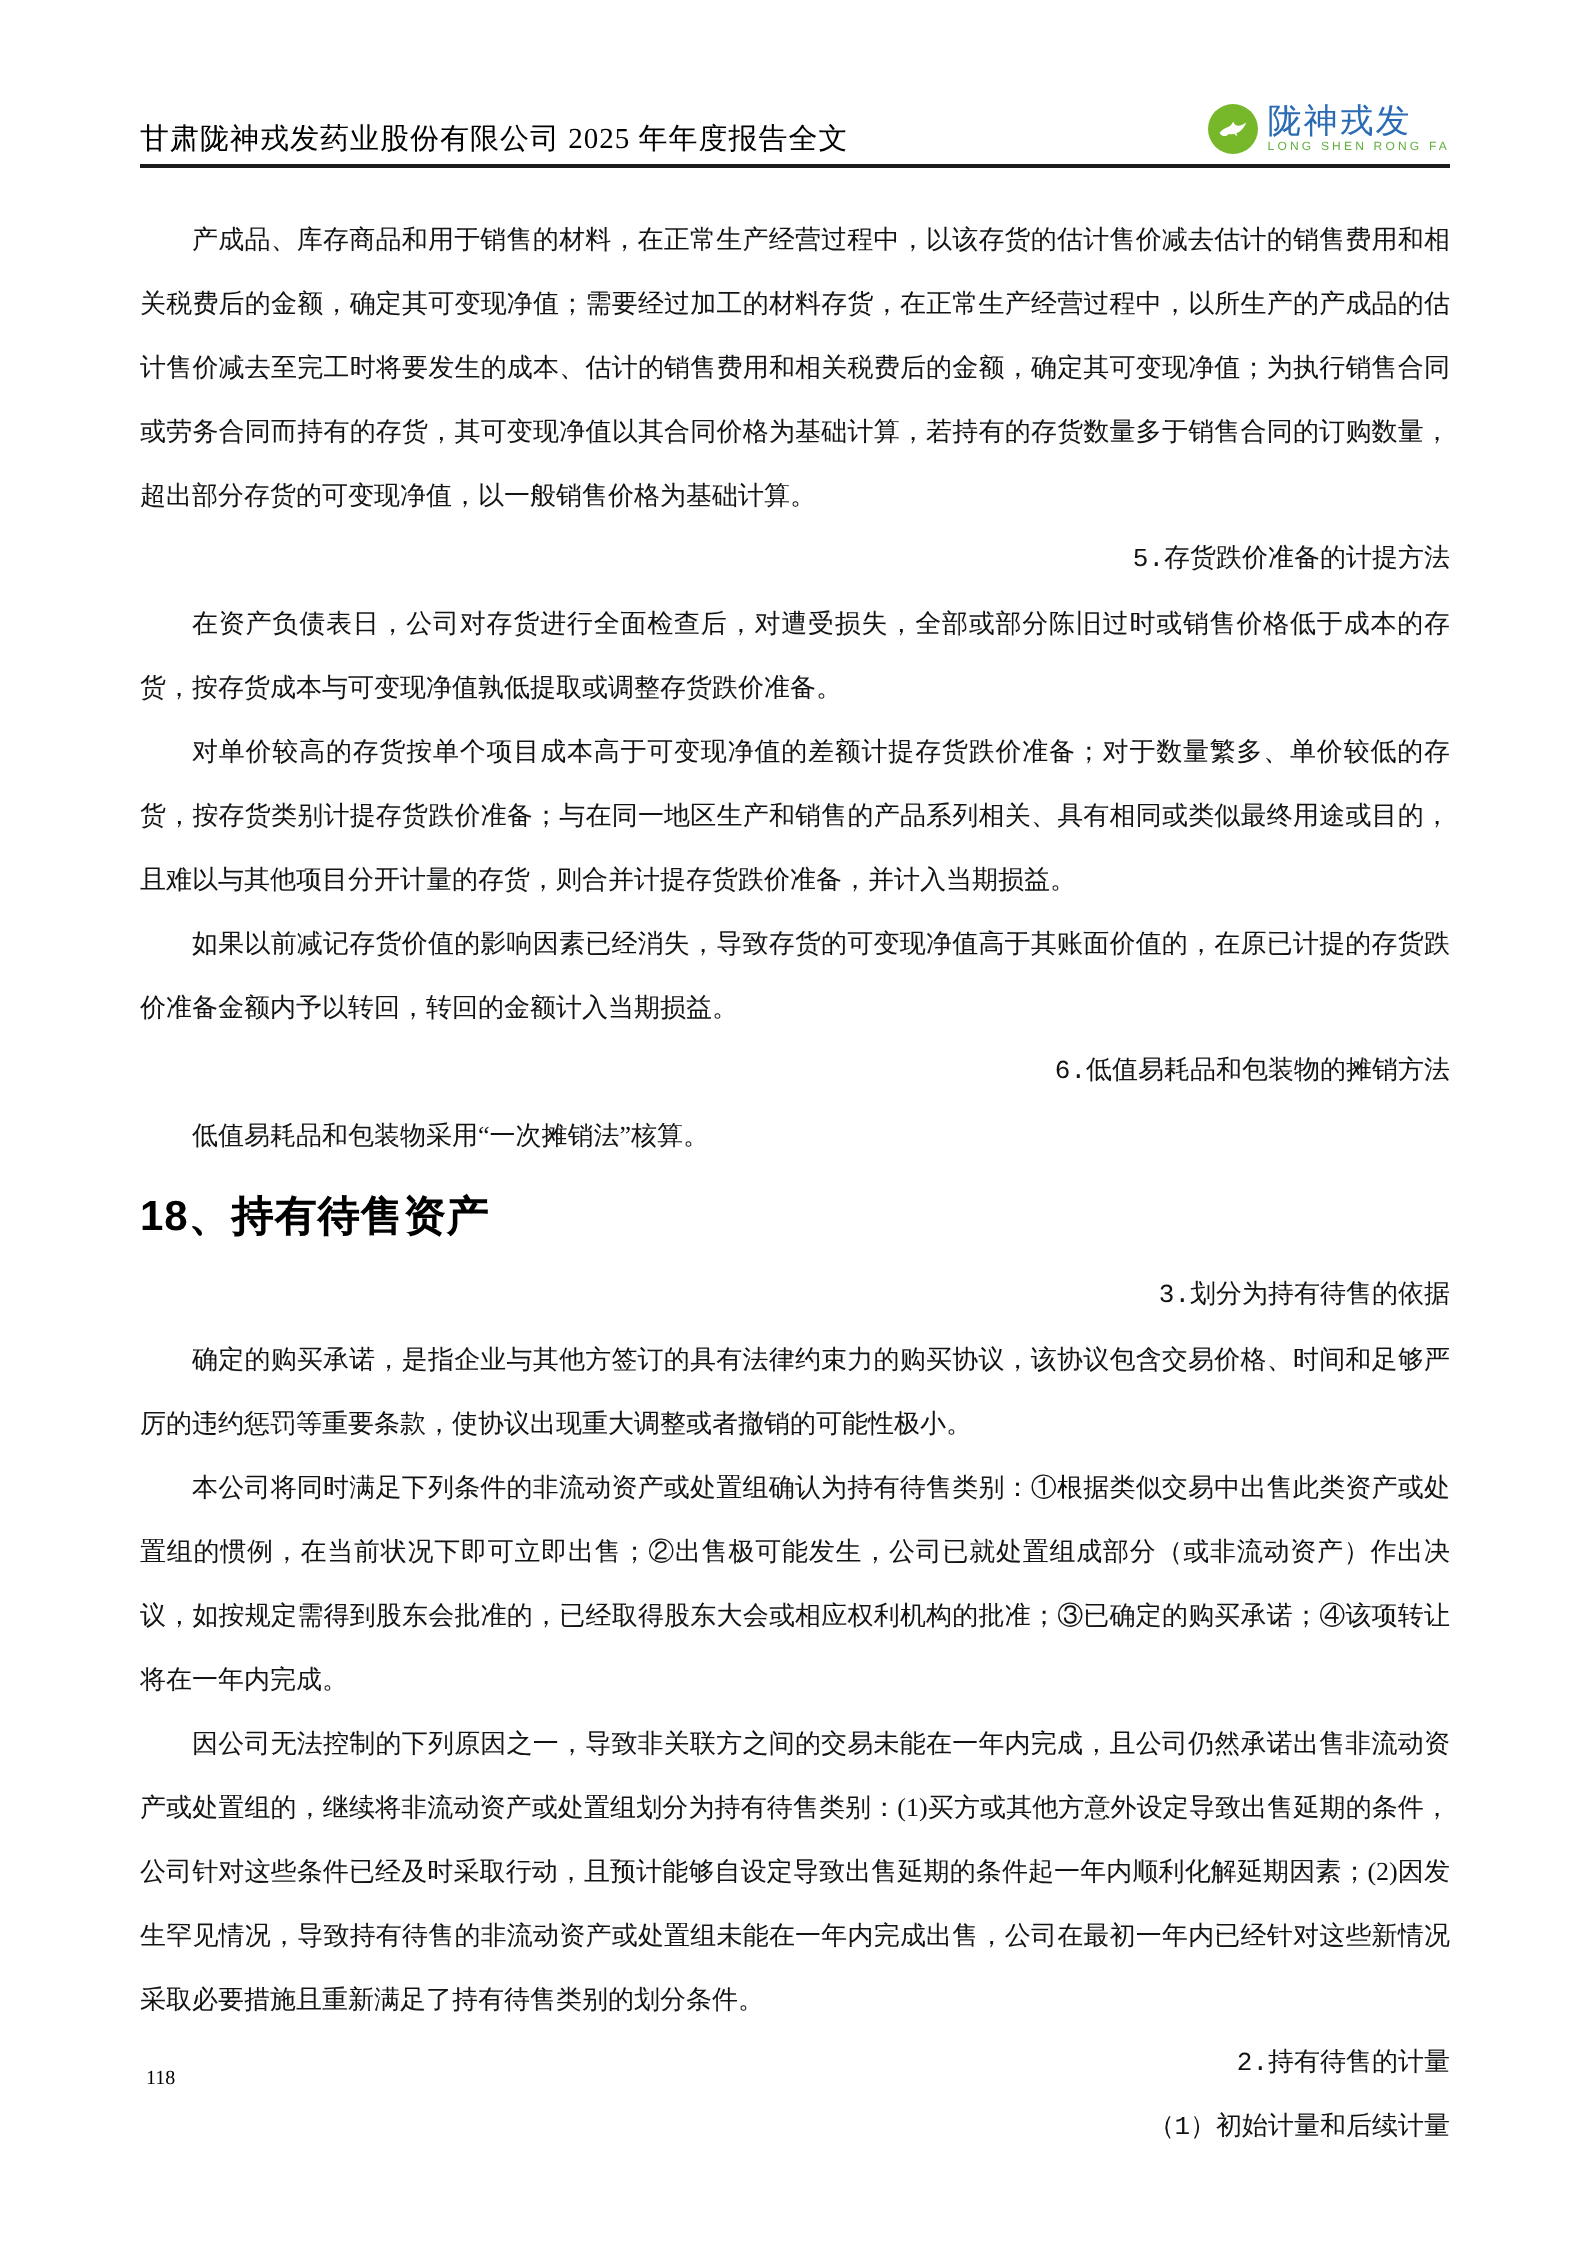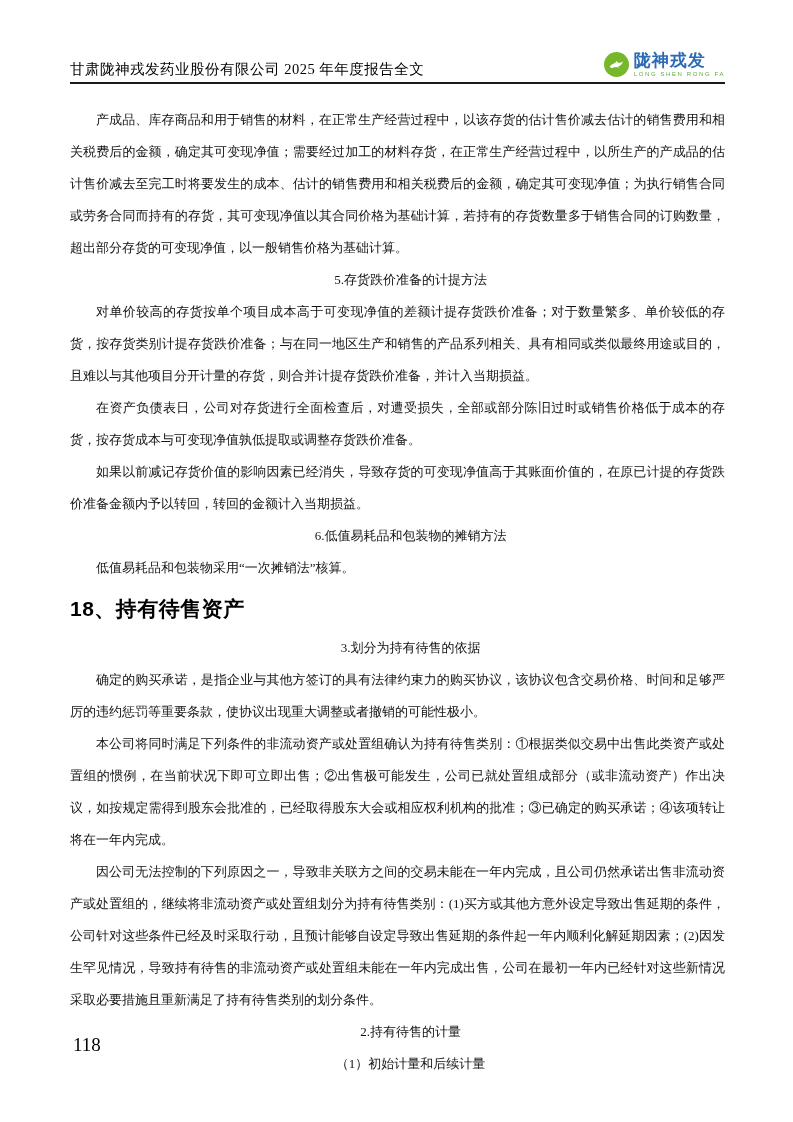--- a/index.html
+++ b/index.html
@@ -47,21 +47,21 @@
     background: #76b82a;
     display: flex;
     align-items: center;
     justify-content: center;
     flex: 0 0 auto;
   }
   .logo-circle svg { width: 19px; height: 19px; display: block; }
   .logo-textcol { display: flex; flex-direction: column; line-height: 1; }
   .logo-cn {
     font-family: "Liberation Sans", "DejaVu Sans", sans-serif;
-    font-weight: bold;
+    font-weight: normal;
     font-size: 17px;
     color: #2a6bb3;
     letter-spacing: 1px;
     white-space: nowrap;
   }
   .logo-en {
     font-family: "Liberation Sans", "DejaVu Sans", sans-serif;
     font-size: 6px;
     color: #5fae3c;
     letter-spacing: 1.6px;
@@ -77,37 +77,37 @@
     top: 104px;
     font-size: 13px;
     line-height: 32px;
     color: #131313;
   }
   .doc-main p {
     margin: 0;
     text-indent: 2em;
     text-align: justify;
   }
-  .doc-main p.item { text-align: center; }
+  .doc-main p.item { text-align: right; font-family: Liberation Mono, monospace; }
   .doc-main h2 {
     font-family: "Liberation Sans", "DejaVu Sans", sans-serif;
     font-size: 21px;
     font-weight: bold;
     color: #000;
     margin: 13px 0 11px 0;
     line-height: 24px;
     letter-spacing: 0.5px;
   }
 
   
   .page-number {
     position: absolute;
     left: 73px;
     top: 1034px;
-    font-size: 19px;
+    font-size: 10px;
     color: #000;
   }
 </style>
 </head>
 <body>
 
 <div class="page">
 
   <div class="page-header">
     <div class="report-title">甘肃陇神戎发药业股份有限公司 2025 年年度报告全文</div>
@@ -122,22 +122,22 @@
       <span class="logo-textcol">
         <span class="logo-cn">陇神戎发</span>
         <span class="logo-en">LONG SHEN RONG FA</span>
       </span>
     </div>
   </div>
 
   <div class="doc-main">
     <p class="para">产成品、库存商品和用于销售的材料，在正常生产经营过程中，以该存货的估计售价减去估计的销售费用和相关税费后的金额，确定其可变现净值；需要经过加工的材料存货，在正常生产经营过程中，以所生产的产成品的估计售价减去至完工时将要发生的成本、估计的销售费用和相关税费后的金额，确定其可变现净值；为执行销售合同或劳务合同而持有的存货，其可变现净值以其合同价格为基础计算，若持有的存货数量多于销售合同的订购数量，超出部分存货的可变现净值，以一般销售价格为基础计算。</p>
     <p class="item">5.存货跌价准备的计提方法</p>
+    <p class="para">在资产负债表日，公司对存货进行全面检查后，对遭受损失，全部或部分陈旧过时或销售价格低于成本的存货，按存货成本与可变现净值孰低提取或调整存货跌价准备。</p>
     <p class="para">对单价较高的存货按单个项目成本高于可变现净值的差额计提存货跌价准备；对于数量繁多、单价较低的存货，按存货类别计提存货跌价准备；与在同一地区生产和销售的产品系列相关、具有相同或类似最终用途或目的，且难以与其他项目分开计量的存货，则合并计提存货跌价准备，并计入当期损益。</p>
-    <p class="para">在资产负债表日，公司对存货进行全面检查后，对遭受损失，全部或部分陈旧过时或销售价格低于成本的存货，按存货成本与可变现净值孰低提取或调整存货跌价准备。</p>
     <p class="para">如果以前减记存货价值的影响因素已经消失，导致存货的可变现净值高于其账面价值的，在原已计提的存货跌价准备金额内予以转回，转回的金额计入当期损益。</p>
     <p class="item">6.低值易耗品和包装物的摊销方法</p>
     <p class="para">低值易耗品和包装物采用“一次摊销法”核算。</p>
     <h2>18、持有待售资产</h2>
     <p class="item">3.划分为持有待售的依据</p>
     <p class="para">确定的购买承诺，是指企业与其他方签订的具有法律约束力的购买协议，该协议包含交易价格、时间和足够严厉的违约惩罚等重要条款，使协议出现重大调整或者撤销的可能性极小。</p>
     <p class="para">本公司将同时满足下列条件的非流动资产或处置组确认为持有待售类别：①根据类似交易中出售此类资产或处置组的惯例，在当前状况下即可立即出售；②出售极可能发生，公司已就处置组成部分（或非流动资产）作出决议，如按规定需得到股东会批准的，已经取得股东大会或相应权利机构的批准；③已确定的购买承诺；④该项转让将在一年内完成。</p>
     <p class="para">因公司无法控制的下列原因之一，导致非关联方之间的交易未能在一年内完成，且公司仍然承诺出售非流动资产或处置组的，继续将非流动资产或处置组划分为持有待售类别：(1)买方或其他方意外设定导致出售延期的条件，公司针对这些条件已经及时采取行动，且预计能够自设定导致出售延期的条件起一年内顺利化解延期因素；(2)因发生罕见情况，导致持有待售的非流动资产或处置组未能在一年内完成出售，公司在最初一年内已经针对这些新情况采取必要措施且重新满足了持有待售类别的划分条件。</p>
     <p class="item">2.持有待售的计量</p>
     <p class="item">（1）初始计量和后续计量</p>

